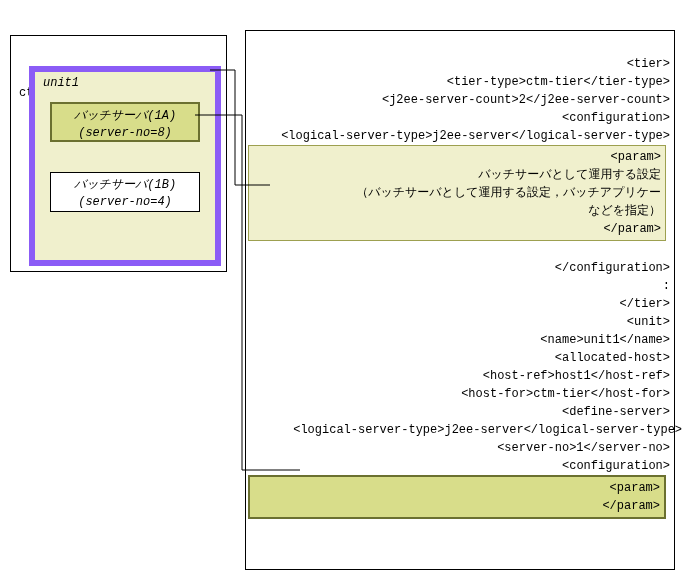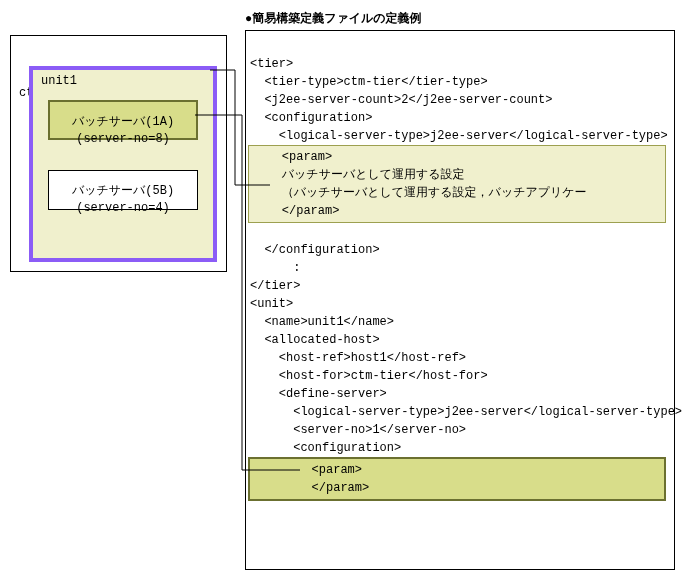--- a/index.html
+++ b/index.html
@@ -36,37 +36,38 @@
     left: 8px;
     top: 6px;
     margin-top: 44px;
   }
   .unit-box {
     position: absolute;
     left: 18px;
     top: 30px;
     width: 180px;
     height: 188px;
-    border: 4px solid #8b5cf6;
+    border: 6px solid #8b5cf6;
     background: #f0f0cd;
+    font-style: italic;
   }
   .unit-label {
     position: absolute;
     left: 8px;
     top: 4px;
   }
   .server-box {
     position: absolute;
     left: 15px;
     width: 150px;
     height: 40px;
     border: 1px solid #000;
     text-align: center;
     line-height: 1.4;
-    padding-top: 12px;
+    padding-top: 4px;
     box-sizing: border-box;
   }
   .server1 {
     top: 30px;
     background: #d8dd8a;
     border: 2px solid #6b7030;
   }
   .server2 {
     top: 100px;
     background: #fff;
@@ -76,20 +77,21 @@
     left: 235px;
     top: 20px;
     width: 430px;
     height: 540px;
     border: 1px solid #000;
     background: #fff;
     padding: 6px 4px;
     box-sizing: border-box;
     line-height: 1.5;
     white-space: pre;
+    text-align: right;
   }
   .hl-light {
     background: #f0f0cd;
     border: 1px solid #9da050;
     margin: 0 4px 0 -2px;
     padding: 2px 4px;
     white-space: normal;
     line-height: 1.5;
   }
   .hl-dark {
@@ -107,47 +109,47 @@
     top: 0;
     width: 667px;
     height: 564px;
     pointer-events: none;
   }
 </style>
 </head>
 <body>
 
 <div class="wrap">
-  <div class="title">●簡易構築定義ファイルの定義例</div>
 
   <div class="diagram">
     <div class="ctm-label">ctm-tier</div>
     <div class="unit-box">
       <div class="unit-label">unit1</div>
       <div class="server-box server1">
         <span>バッチサーバ(1A)</span><br>
         <span>(server-no=8)</span>
       </div>
       <div class="server-box server2">
-        <span>バッチサーバ(5B)</span><br>
+        <span>バッチサーバ(1B)</span><br>
         <span>(server-no=4)</span>
       </div>
     </div>
   </div>
 
   <div class="code-panel">
 <span>&lt;tier&gt;</span>
 <span>  &lt;tier-type&gt;ctm-tier&lt;/tier-type&gt;</span>
 <span>  &lt;j2ee-server-count&gt;2&lt;/j2ee-server-count&gt;</span>
 <span>  &lt;configuration&gt;</span>
 <span>    &lt;logical-server-type&gt;j2ee-server&lt;/logical-server-type&gt;</span>
 <div class="hl-light">
 <span class="l">    &lt;param&gt;</span>
 <span class="l">    バッチサーバとして運用する設定</span>
 <span class="l">    （バッチサーバとして運用する設定，バッチアプリケー</span>
+<span class="l">      などを指定）</span>
 <span class="l">    &lt;/param&gt;</span>
 </div>
 <span>  &lt;/configuration&gt;</span>
 <span>      :</span>
 <span>&lt;/tier&gt;</span>
 <span>&lt;unit&gt;</span>
 <span>  &lt;name&gt;unit1&lt;/name&gt;</span>
 <span>  &lt;allocated-host&gt;</span>
 <span>    &lt;host-ref&gt;host1&lt;/host-ref&gt;</span>
 <span>    &lt;host-for&gt;ctm-tier&lt;/host-for&gt;</span>

